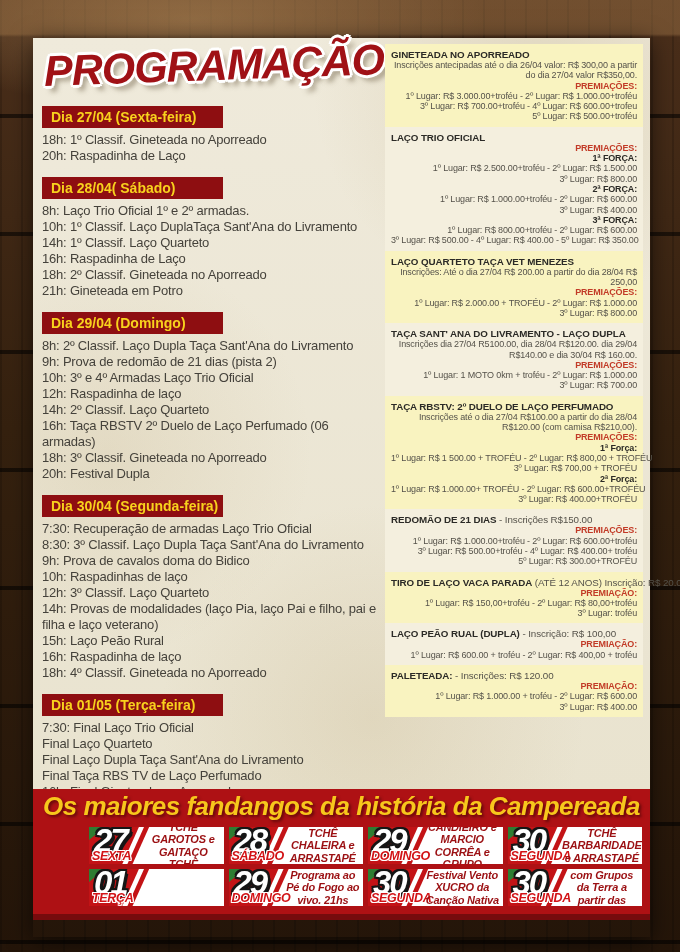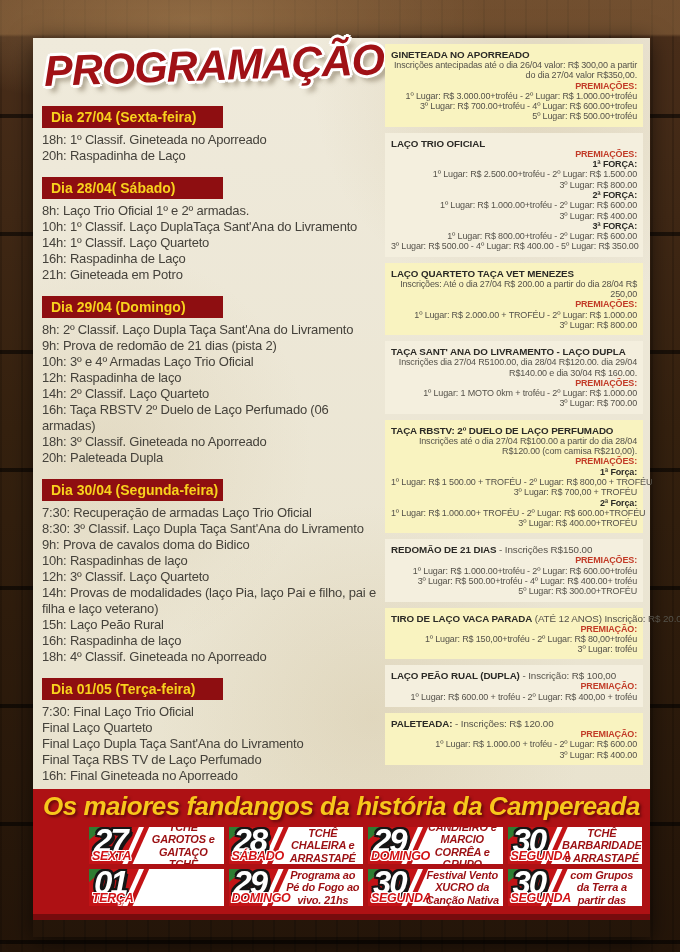--- a/index.html
+++ b/index.html
@@ -36,21 +36,21 @@
       5px 6px 5px rgba(110,95,70,.55);
     white-space:nowrap;
   }
   .day{margin-bottom:13px;}
   .day-bar{
     margin:0 0 4px 0;width:172px;background:#8e0e11;color:#f8d21d;
     font:700 14px/20px "Liberation Sans",sans-serif;padding:1px 0 1px 9px;
   }
   .item{font:400 13px/16px "Liberation Sans",sans-serif;color:#45423b;letter-spacing:-.2px;}
   
-  .right-col{position:absolute;left:352px;top:6px;width:258px;display:flex;flex-direction:column;gap:6px;}
+  .right-col{position:absolute;left:352px;top:6px;width:258px;display:flex;flex-direction:column;}
   .prize-box{padding:5px 6px;box-sizing:border-box;}
   .prize-box.yellow{background:#f9f3c0;}
   .prize-box.plain{background:#f4efde;}
   .prize-title{font:700 9.8px/11px "Liberation Sans",sans-serif;color:#2b2a26;letter-spacing:-.1px;white-space:nowrap;}
   .prize-title .note{font-weight:400;color:#55524a;}
   .pl{font:400 9px/10.3px "Liberation Sans",sans-serif;color:#55524a;letter-spacing:-.15px;white-space:nowrap;text-align:right;}
   .pl.desc{white-space:normal;}
   .pl.prem{color:#c23b27;font-weight:700;}
   .pl.forca{color:#2b2a26;font-weight:700;}
   
@@ -107,35 +107,36 @@
             </div>
   </section>
 
   <section class="day">
     <h2 class="day-bar">Dia 28/04( Sábado)</h2>
     <div class="day-items">
               <div class="item">8h: Laço Trio Oficial 1º e 2º armadas.</div>
               <div class="item">10h: 1º Classif. Laço DuplaTaça Sant'Ana do Livramento</div>
               <div class="item">14h: 1º Classif. Laço Quarteto</div>
               <div class="item">16h: Raspadinha de Laço</div>
+              <div class="item">18h: 2º Classif. Gineteada no Aporreado</div>
               <div class="item">21h: Gineteada em Potro</div>
             </div>
   </section>
 
   <section class="day">
     <h2 class="day-bar">Dia 29/04 (Domingo)</h2>
     <div class="day-items">
               <div class="item">8h: 2º Classif. Laço Dupla Taça Sant'Ana do Livramento</div>
               <div class="item">9h: Prova de redomão de 21 dias (pista 2)</div>
               <div class="item">10h: 3º e 4º Armadas Laço Trio Oficial</div>
               <div class="item">12h: Raspadinha de laço</div>
               <div class="item">14h: 2º Classif. Laço Quarteto</div>
               <div class="item">16h: Taça RBSTV 2º Duelo de Laço Perfumado (06 armadas)</div>
               <div class="item">18h: 3º Classif. Gineteada no Aporreado</div>
-              <div class="item">20h: Paleteada Dupla</div>
+              <div class="item">20h: Festival Dupla</div>
             </div>
   </section>
 
   <section class="day">
     <h2 class="day-bar">Dia 30/04 (Segunda-feira)</h2>
     <div class="day-items">
               <div class="item">7:30: Recuperação de armadas Laço Trio Oficial</div>
               <div class="item">8:30: 3º Classif. Laço Dupla Taça Sant'Ana do Livramento</div>
               <div class="item">9h: Prova de cavalos doma do Bidico</div>
               <div class="item">10h: Raspadinhas de laço</div>

